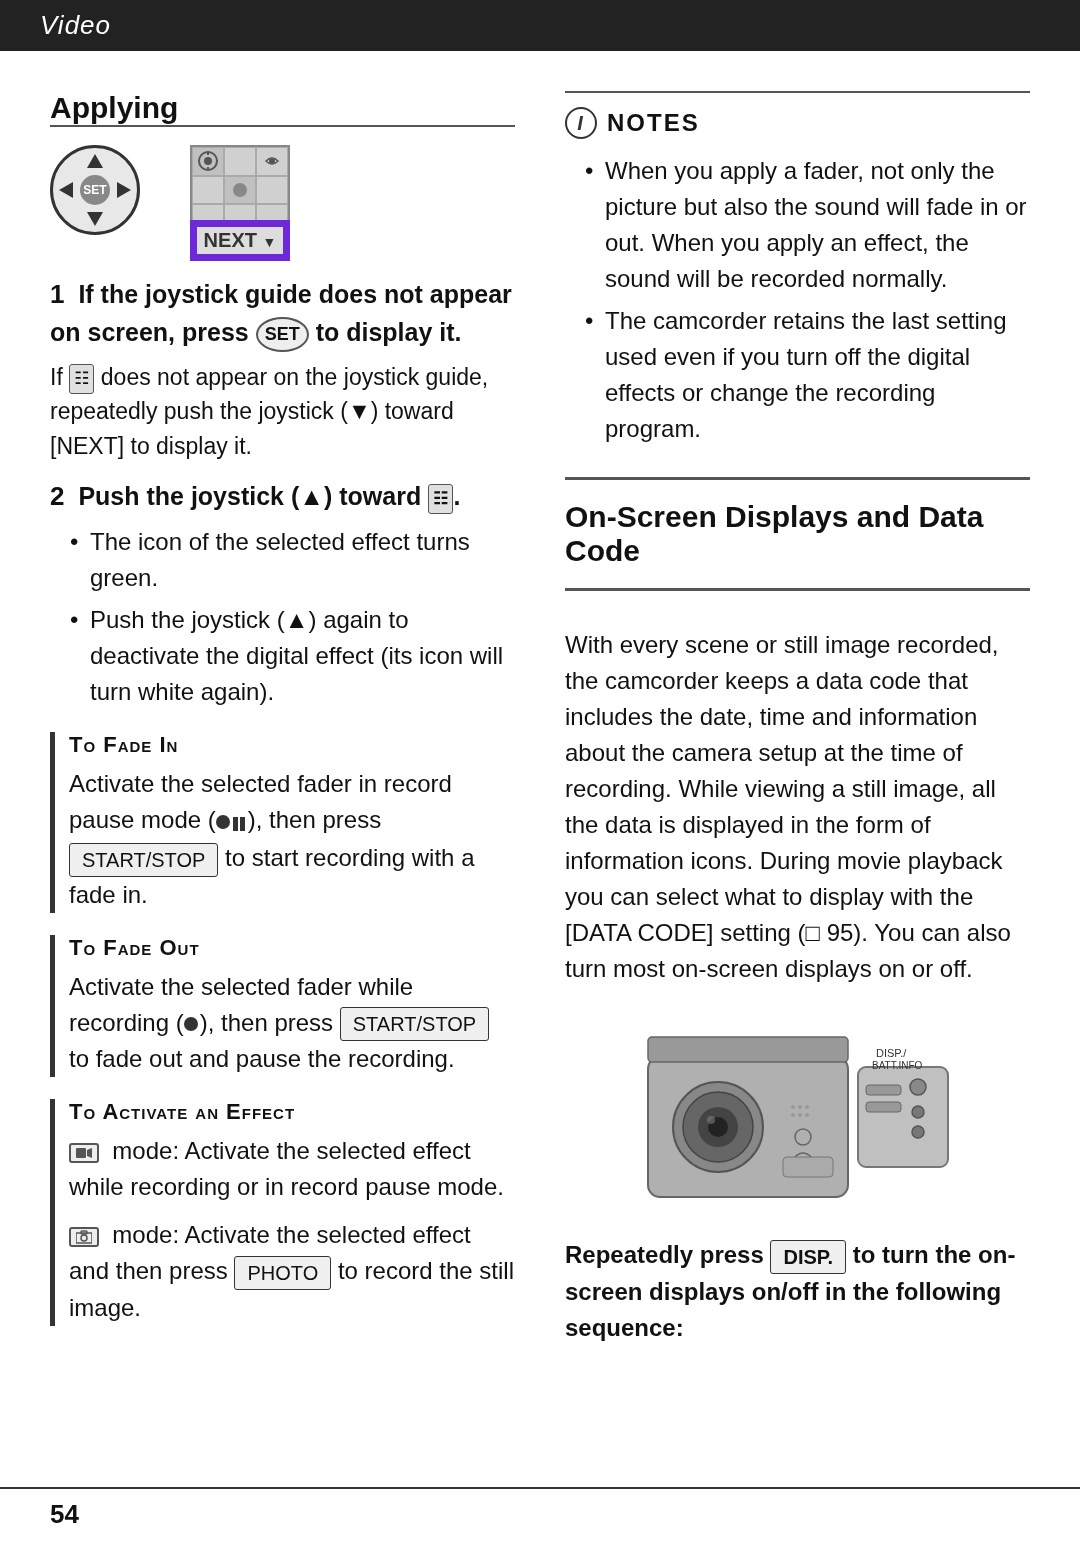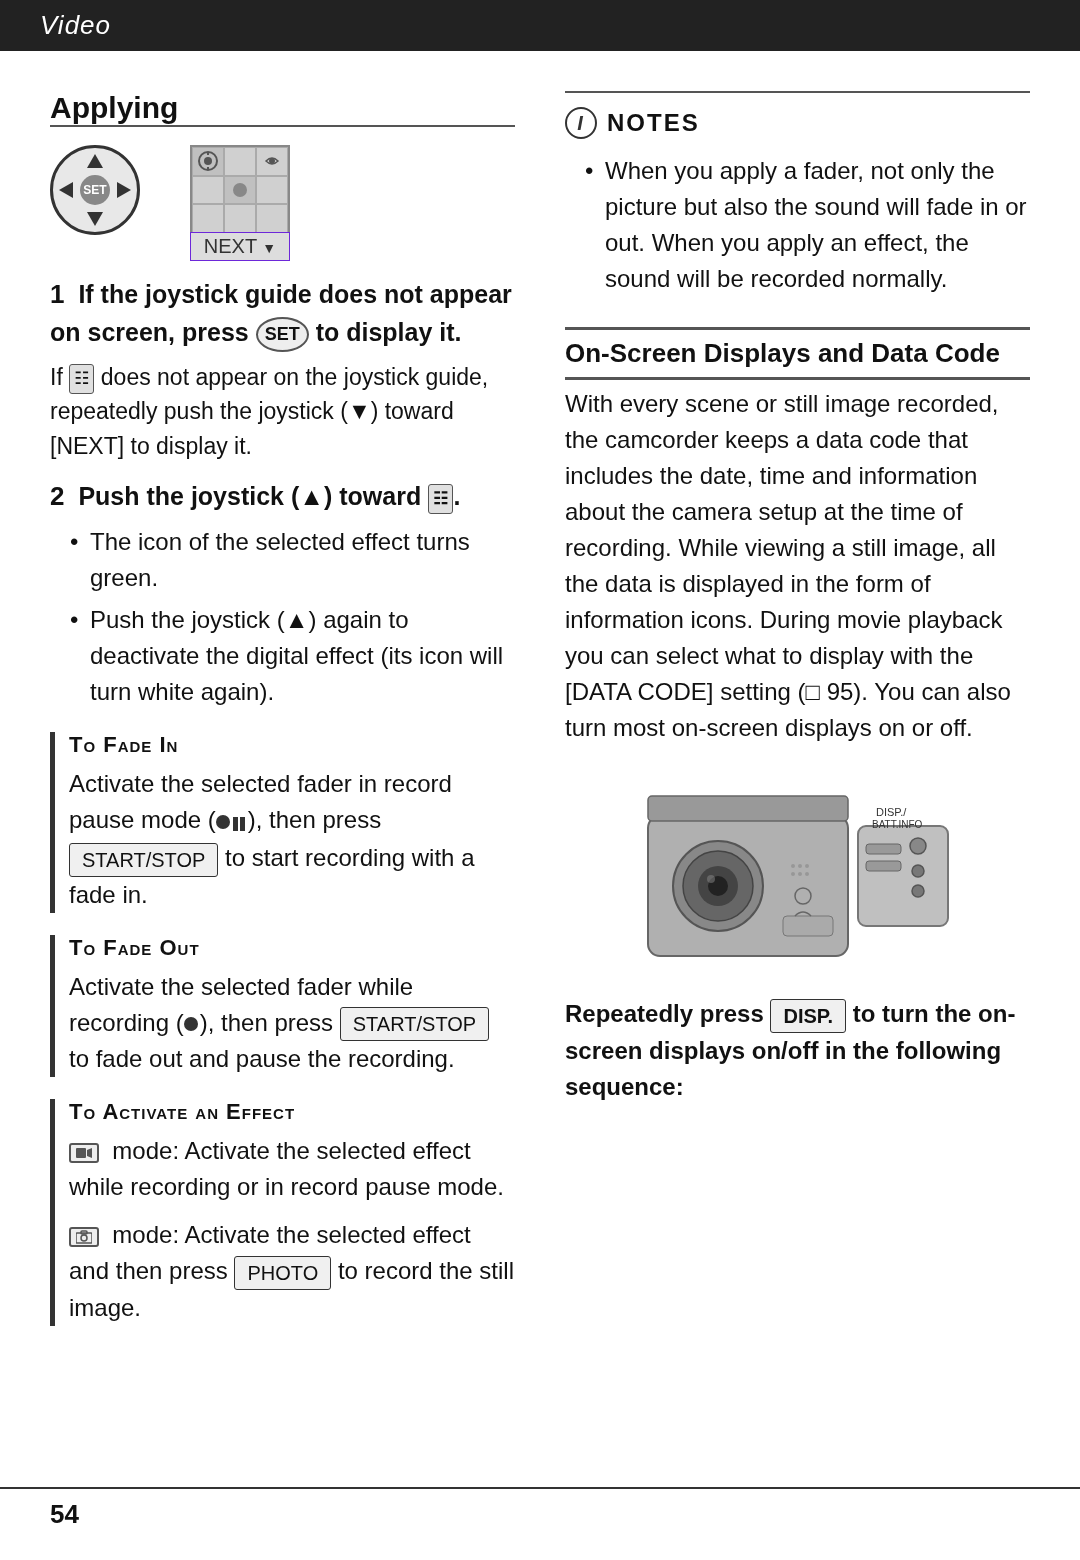--- a/index.html
+++ b/index.html
@@ -142,24 +142,24 @@
     .next-grid-cell.icon-cell {
       background: #c0c0c0;
     }
     .next-label {
       position: absolute;
       bottom: -26px;
       left: 0;
       width: 100%;
       text-align: center;
       font-size: 20px;
-      font-weight: normal;
+      font-weight: bold;
       color: #333;
       background: #ddd;
-      border: 1px solid #6d28d9;
+      border: 7px solid #6d28d9;
       padding: 2px 0;
     }
     .next-label .arrow-sm {
       font-size: 14px;
     }
 
     .step-num {
       font-weight: bold;
       font-size: 26px;
     }
@@ -251,26 +251,26 @@
       align-items: center;
       justify-content: center;
       font-size: 20px;
       font-style: italic;
       font-weight: bold;
       color: #333;
     }
 
     
     .main-section-title {
-      font-size: 26px;
+      font-size: 30px;
       font-weight: bold;
       border-top: 3px solid #555;
       border-bottom: 3px solid #555;
-      padding: 8px 0;
-      margin-bottom: 6px;
+      padding: 20px 0;
+      margin-bottom: 36px;
     }
 
     
     .camera-illustration {
       width: 100%;
       margin: 20px 0;
       display: flex;
       justify-content: center;
     }
 
@@ -469,20 +469,21 @@
 
   <div class="right-col">
 
     <div class="notes-box">
       <div class="notes-header">
         <div class="notes-icon">i</div>
         <span>Notes</span>
       </div>
       <ul class="bullet-list">
         <li><span>When you apply a fader, not only the picture but also the sound will fade in or out. When you apply an effect, the sound will be recorded normally.</span></li>
+        <li><span>The camcorder retains the last setting used even if you turn off the digital effects or change the recording program.</span></li>
       </ul>
     </div>
 
     <div class="main-section-title">On-Screen Displays and Data Code</div>
 
     <p>With every scene or still image recorded, the camcorder keeps a data code that includes the date, time and information about the camera setup at the time of recording. While viewing a still image, all the data is displayed in the form of information icons. During movie playback you can select what to display with the [DATA CODE] setting (□ 95). You can also turn most on-screen displays on or off.</p>
 
     <div class="camera-illustration">
       <svg width="340" height="210" viewBox="0 0 340 210">
 

